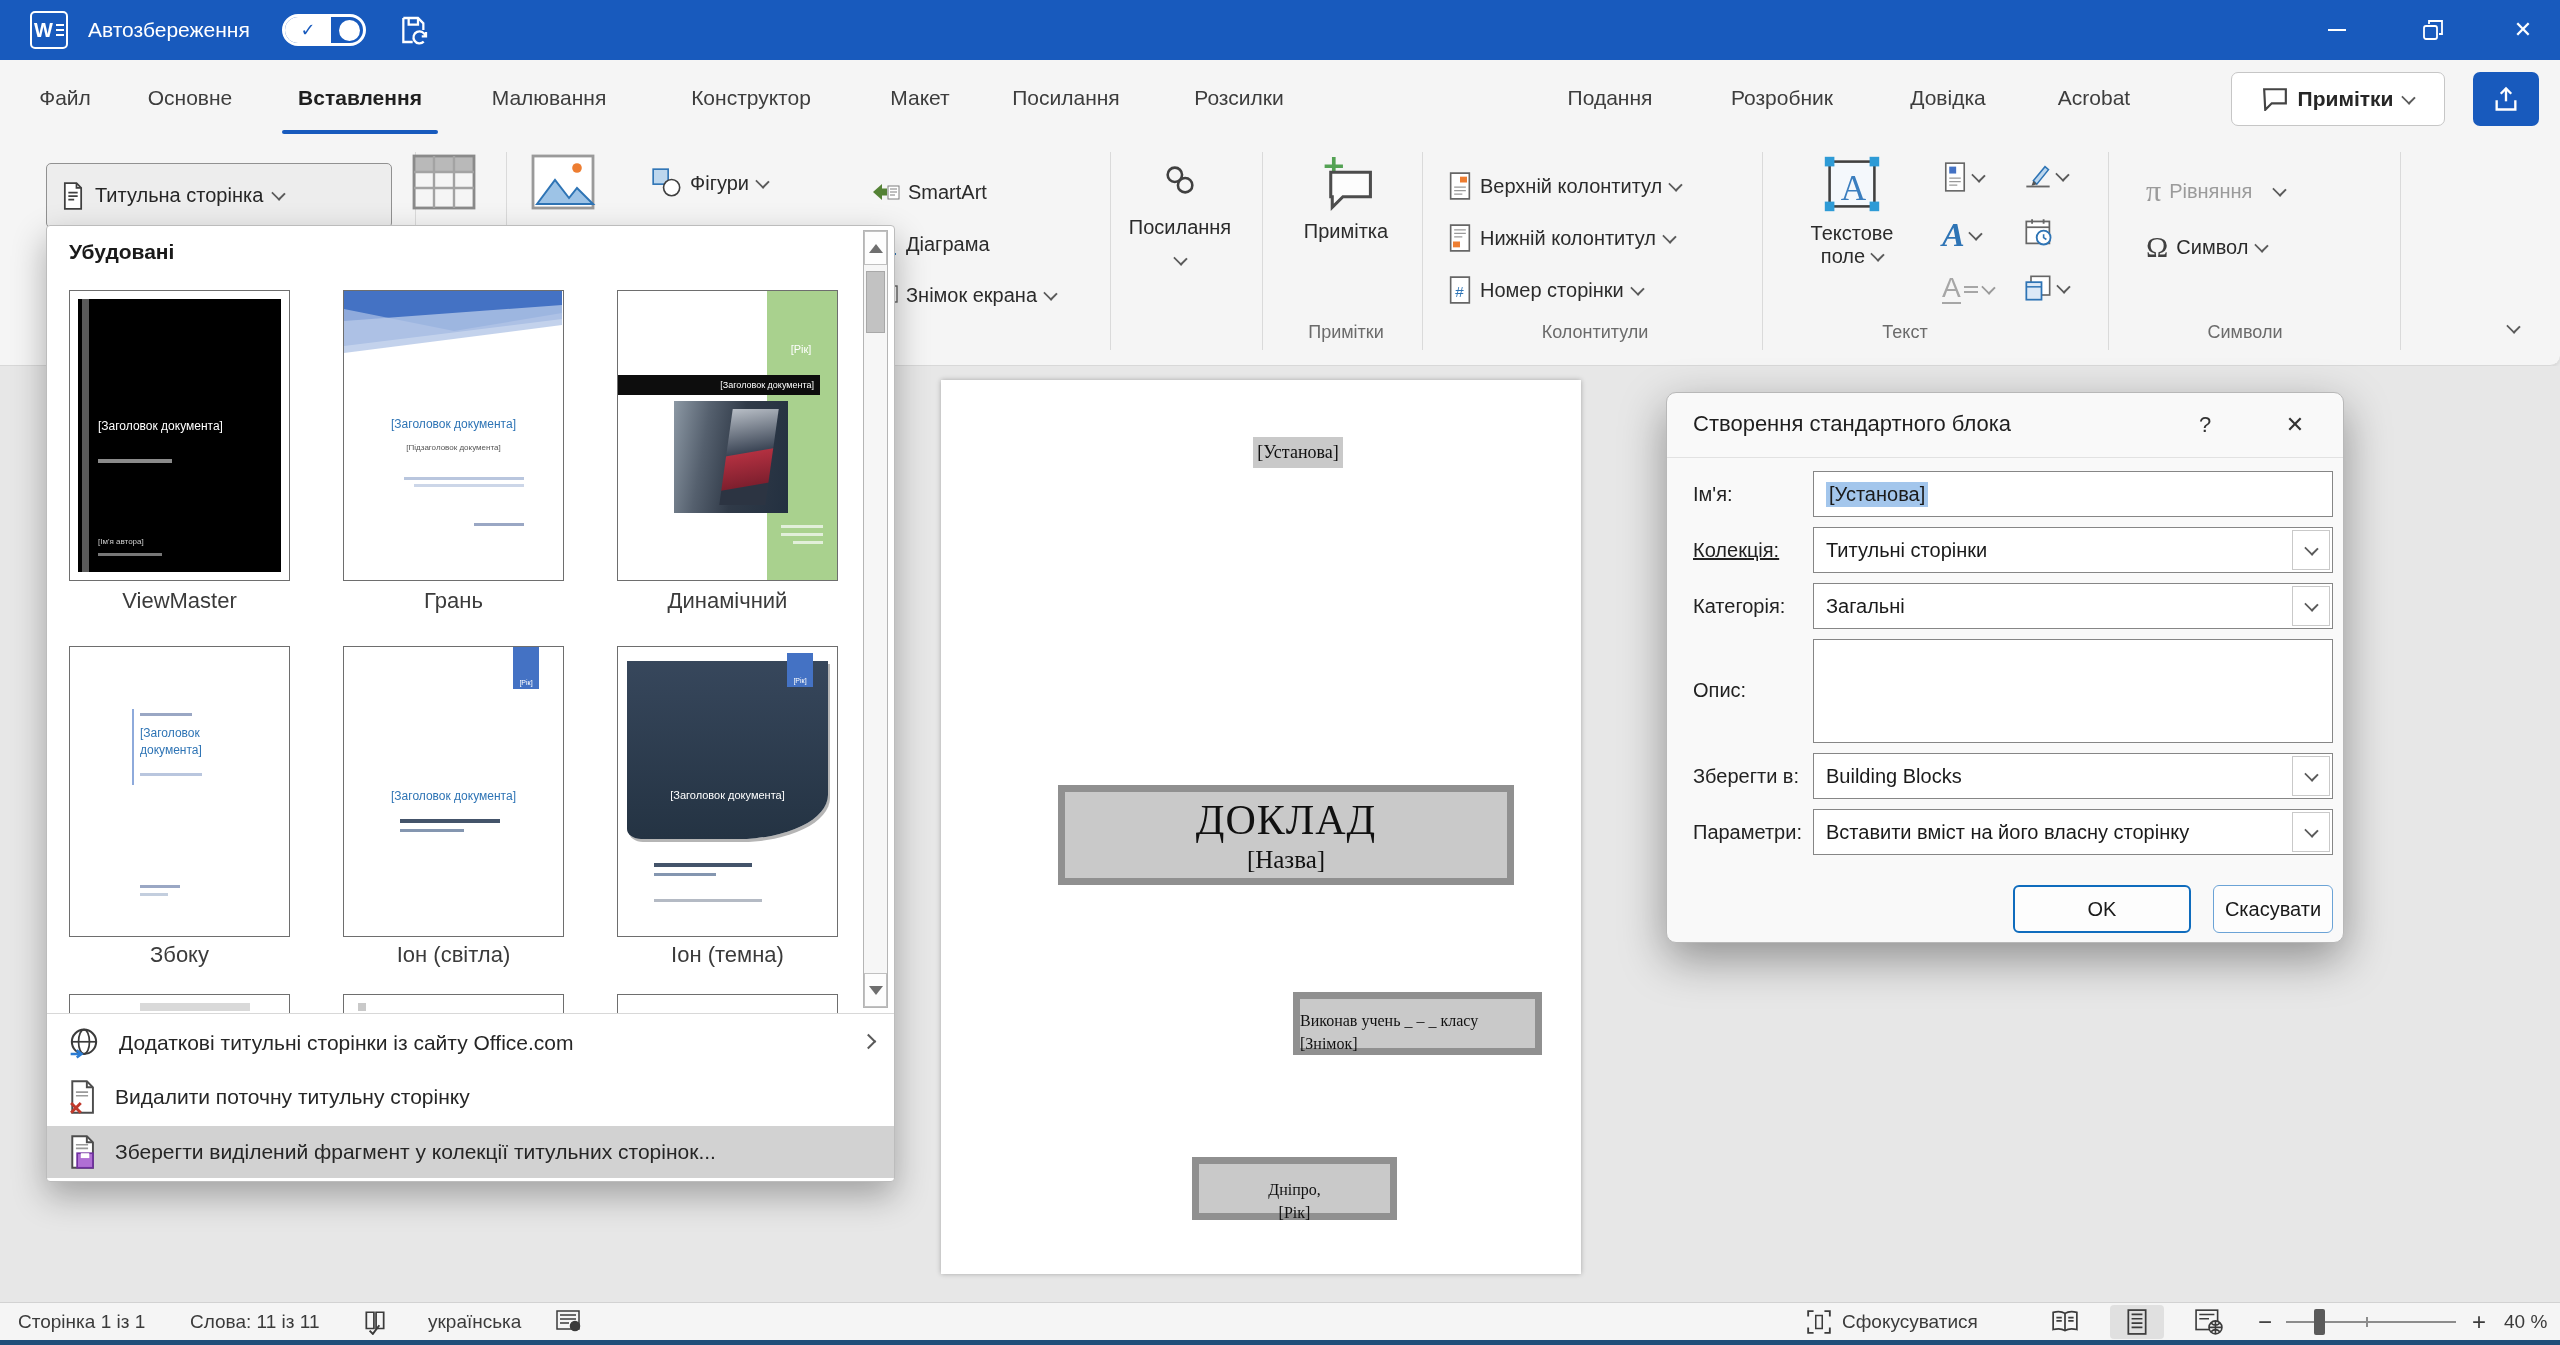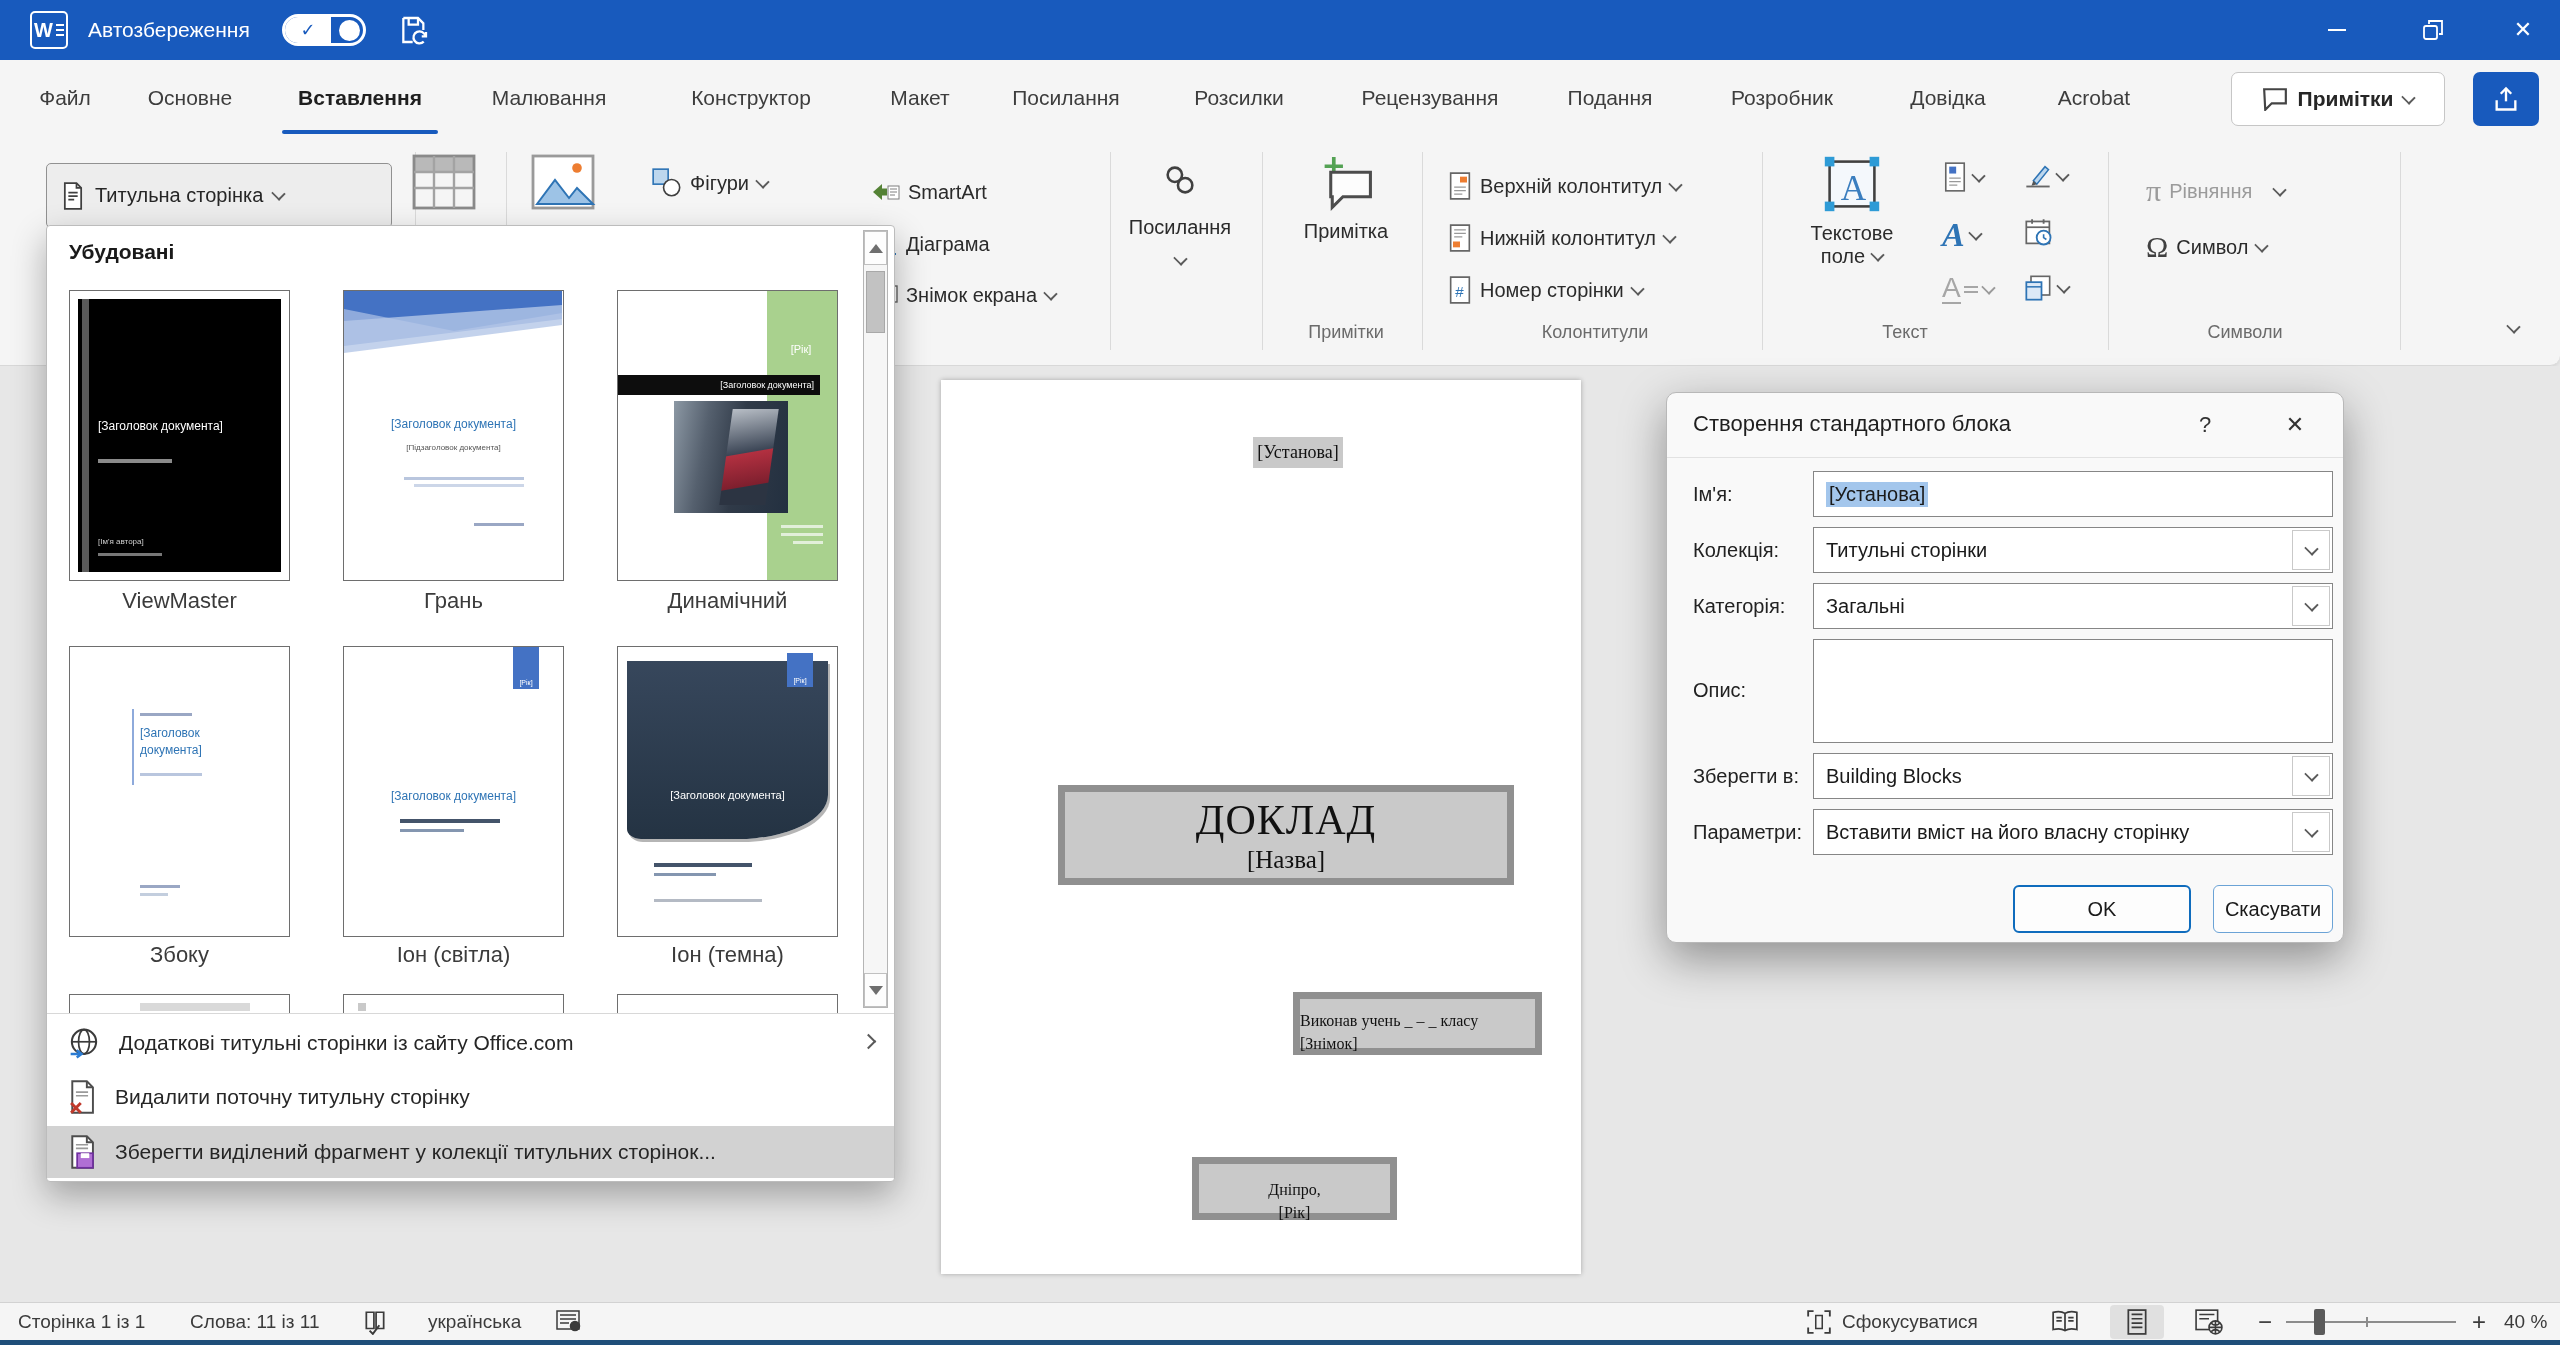--- a/index.html
+++ b/index.html
@@ -135,23 +135,20 @@
       </div>
     <div class="tab" style="left:868px;width:104px;">
         <span>Макет</span>
       </div>
     <div class="tab" style="left:986px;width:160px;">
         <span>Посилання</span>
       </div>
     <div class="tab" style="left:1168px;width:142px;">
         <span>Розсилки</span>
       </div>
-    <div class="tab" style="left:1328px;width:204px;">
-        <span>Рецензування</span>
-      </div>
     <div class="tab" style="left:1544px;width:132px;">
         <span>Подання</span>
       </div>
     <div class="tab" style="left:1702px;width:160px;">
         <span>Розробник</span>
       </div>
     <div class="tab" style="left:1884px;width:128px;">
         <span>Довідка</span>
       </div>
     <div class="tab" style="left:2034px;width:120px;">
@@ -598,21 +595,21 @@
     <div class="dlg-x" style="left:606px;">
         <span>✕</span>
       </div>
     <div class="dlg-sep"></div>
 
     <div class="dlg-label" style="top:90px;">Ім'я:</div>
     <div class="dlg-input" style="top:78px;">
       <span class="hl-sel">[Установа]</span>
     </div>
 
-    <div class="dlg-label" style="top:146px;">Колекція:</div>
+    <div class="dlg-label" style="top:146px;text-decoration:underline;">Колекція:</div>
     <div class="dlg-input" style="top:134px;">
       <span>Титульні сторінки</span>
       <span class="dd-btn">
           <i class="chev"></i>
         </span>
     </div>
 
     <div class="dlg-label" style="top:202px;">Категорія:</div>
     <div class="dlg-input" style="top:190px;">
       <span>Загальні</span>

